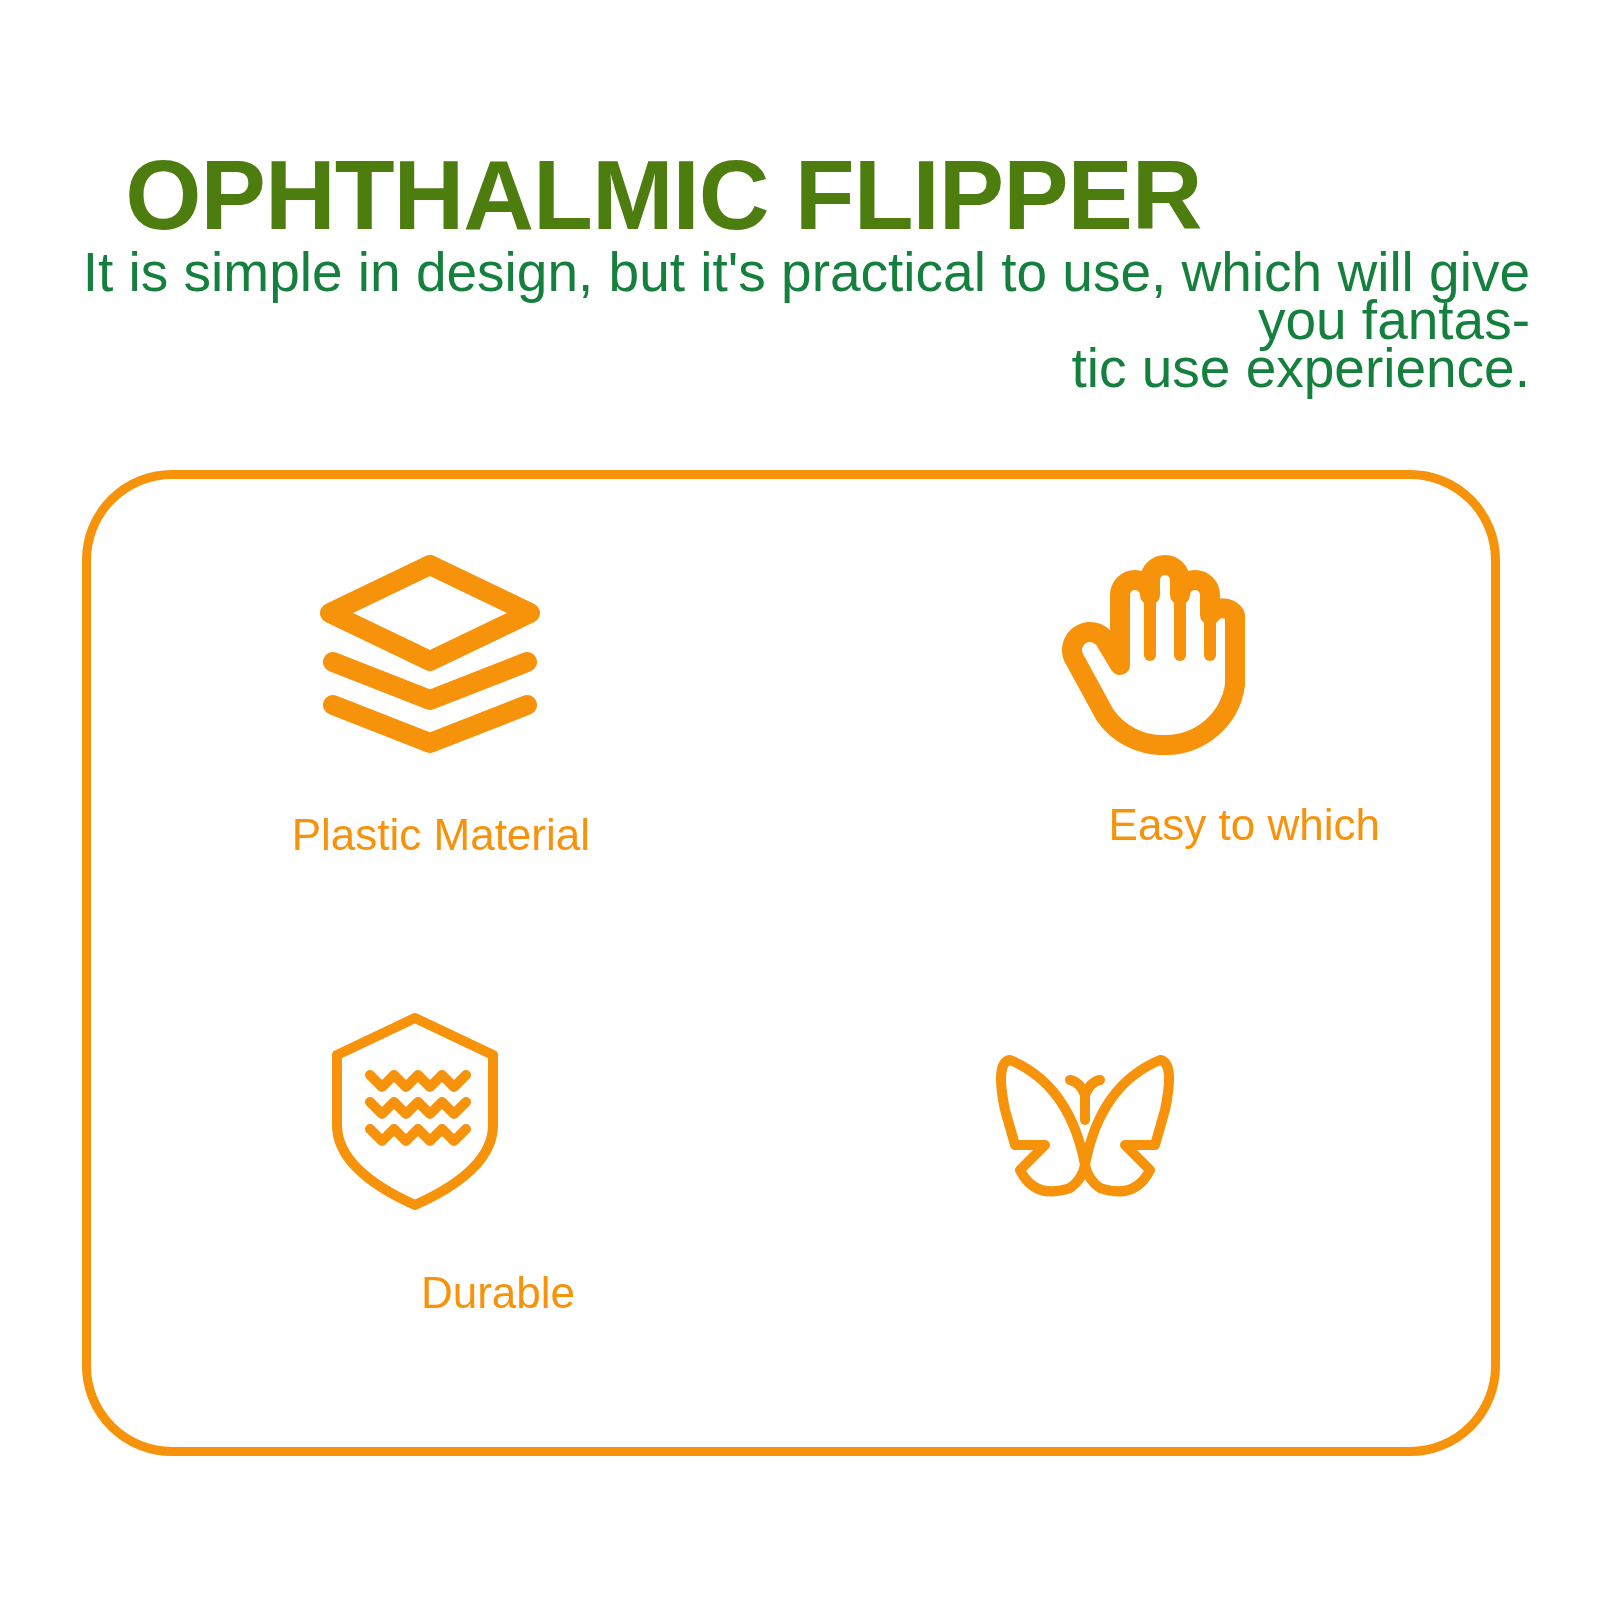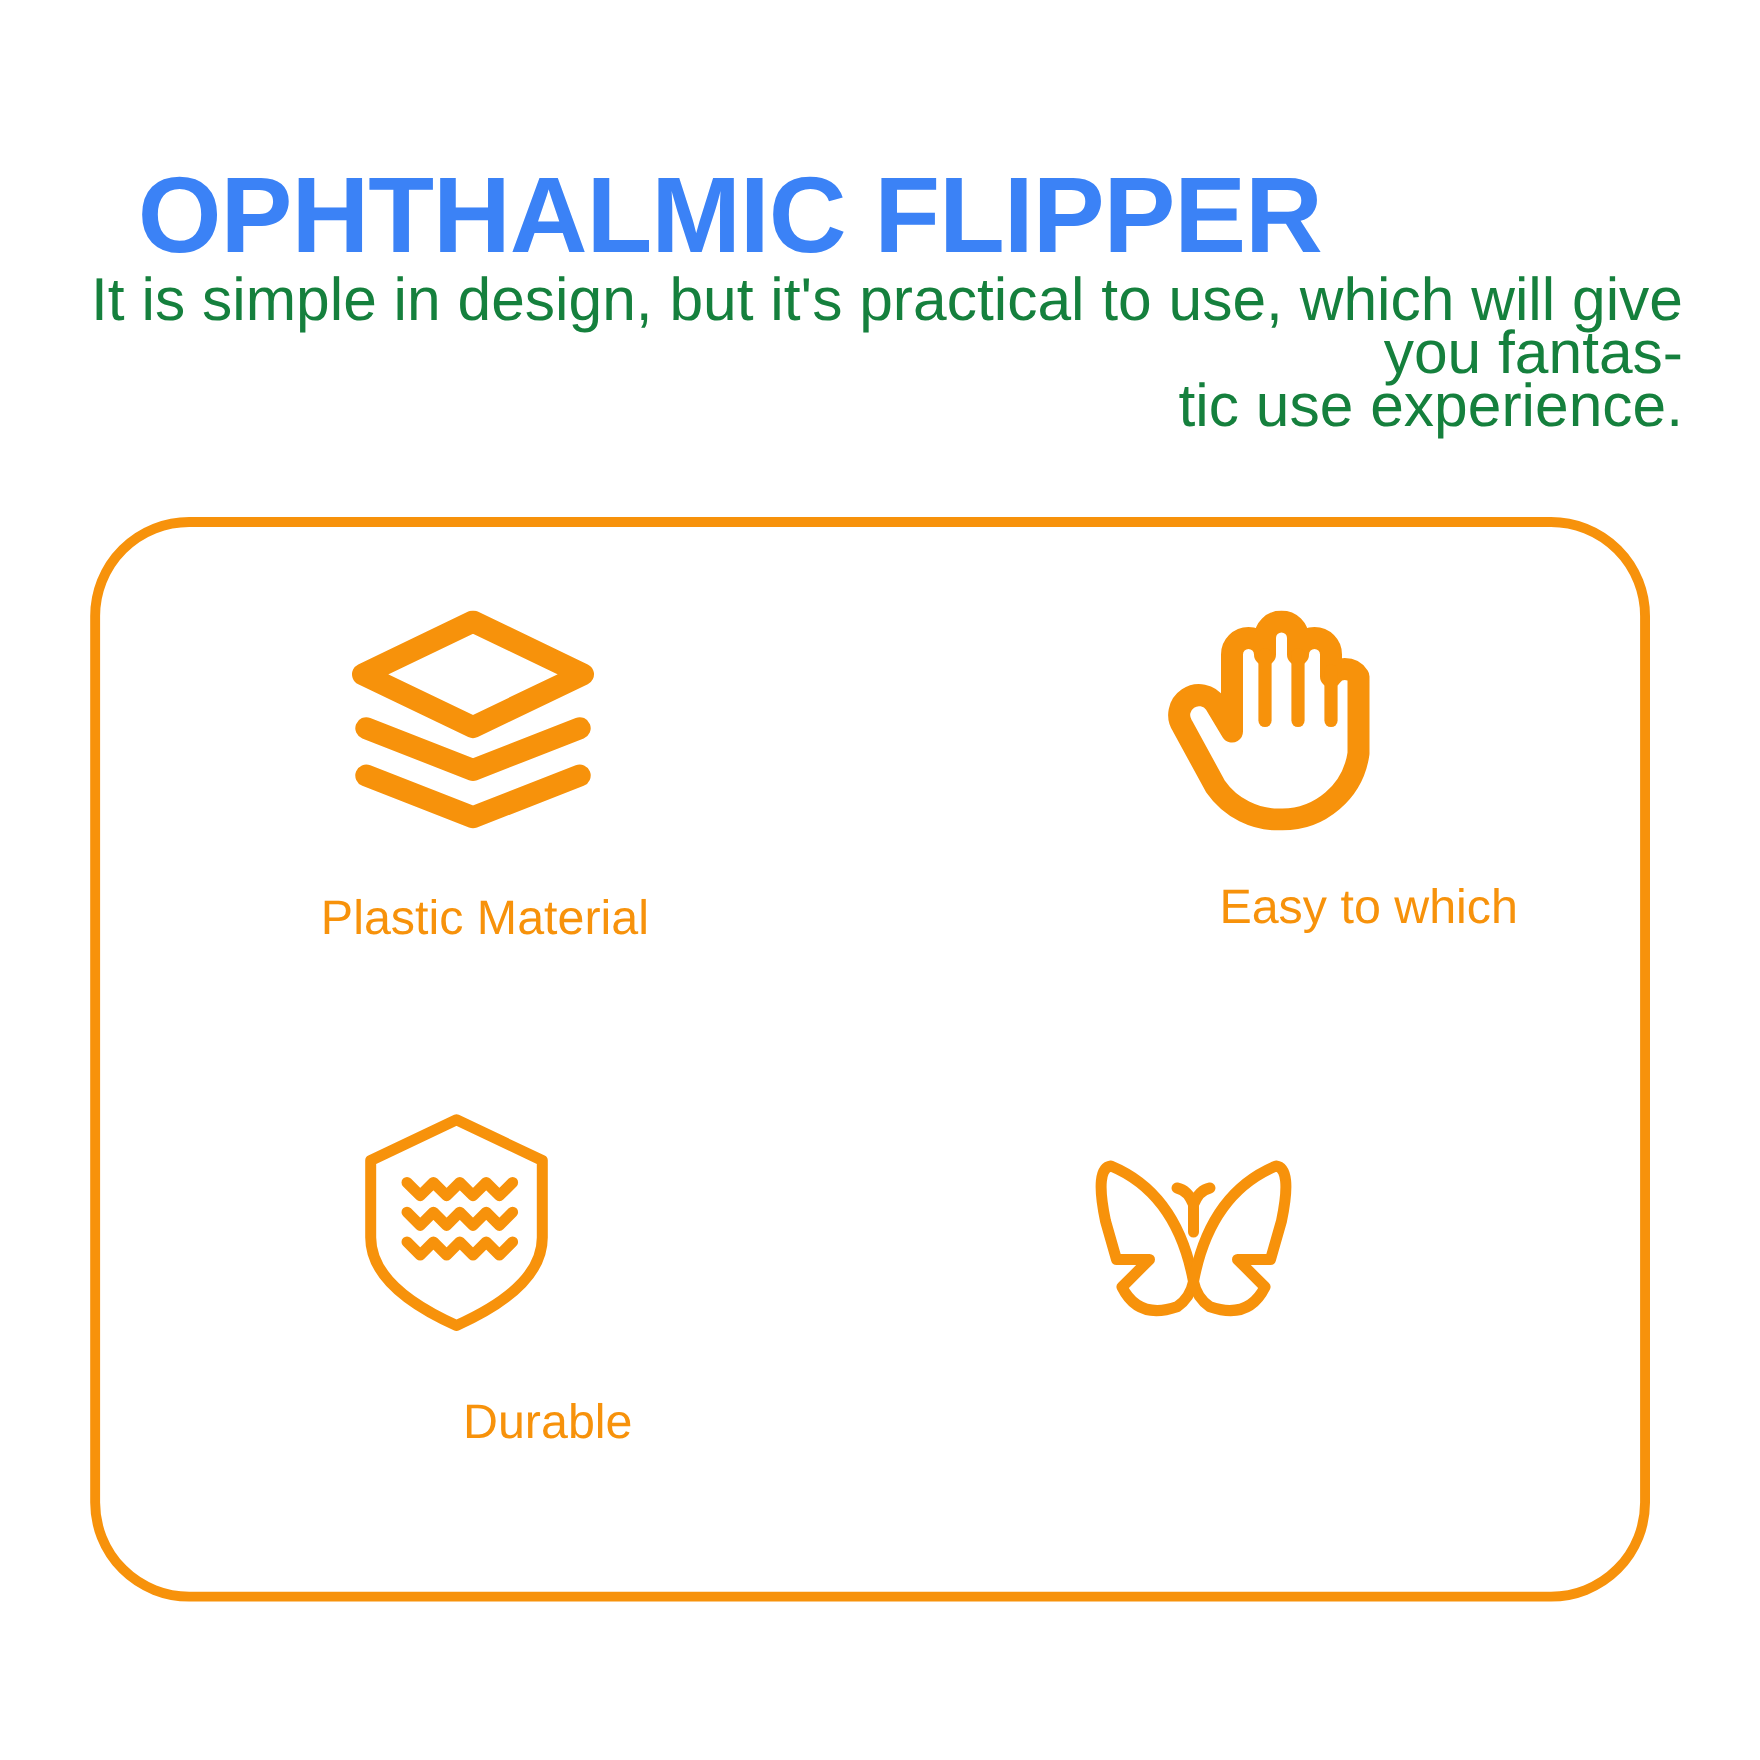--- a/index.html
+++ b/index.html
@@ -1,19 +1,19 @@
 <!DOCTYPE html>
 <html><head>
 <meta charset="utf-8">
 <style>
   html, body { margin:0; padding:0; background:#ffffff; }
   body { width:1600px; height:1600px; position:relative; overflow:hidden;
          font-family:"Liberation Sans", sans-serif; color:#f7920b; }
   .title { position:absolute; top:140px; left:0; width:1327px; text-align:center;
-           font-size:98px; font-weight:bold; letter-spacing:-1px; line-height:110px; color:#3b82f6; }
+           font-size:98px; font-weight:bold; letter-spacing:-1px; line-height:110px; color:#4d7c0f; }
   .subtitle { position:absolute; top:248px; left:70px; width:1460px; text-align:right;
               font-size:55px; line-height:48px; color:#15803d; }
   .panel { position:absolute; left:82px; top:470px; width:1418px; height:986px;
            border:9px solid #f7920b; border-radius:90px; box-sizing:border-box; }
   .feature { position:absolute; text-align:right; }
   .feature svg { display:block; margin:0 auto; }
   .label { font-size:44px; color:#f7920b; white-space:nowrap; }
 </style>
 </head>
 <body>

